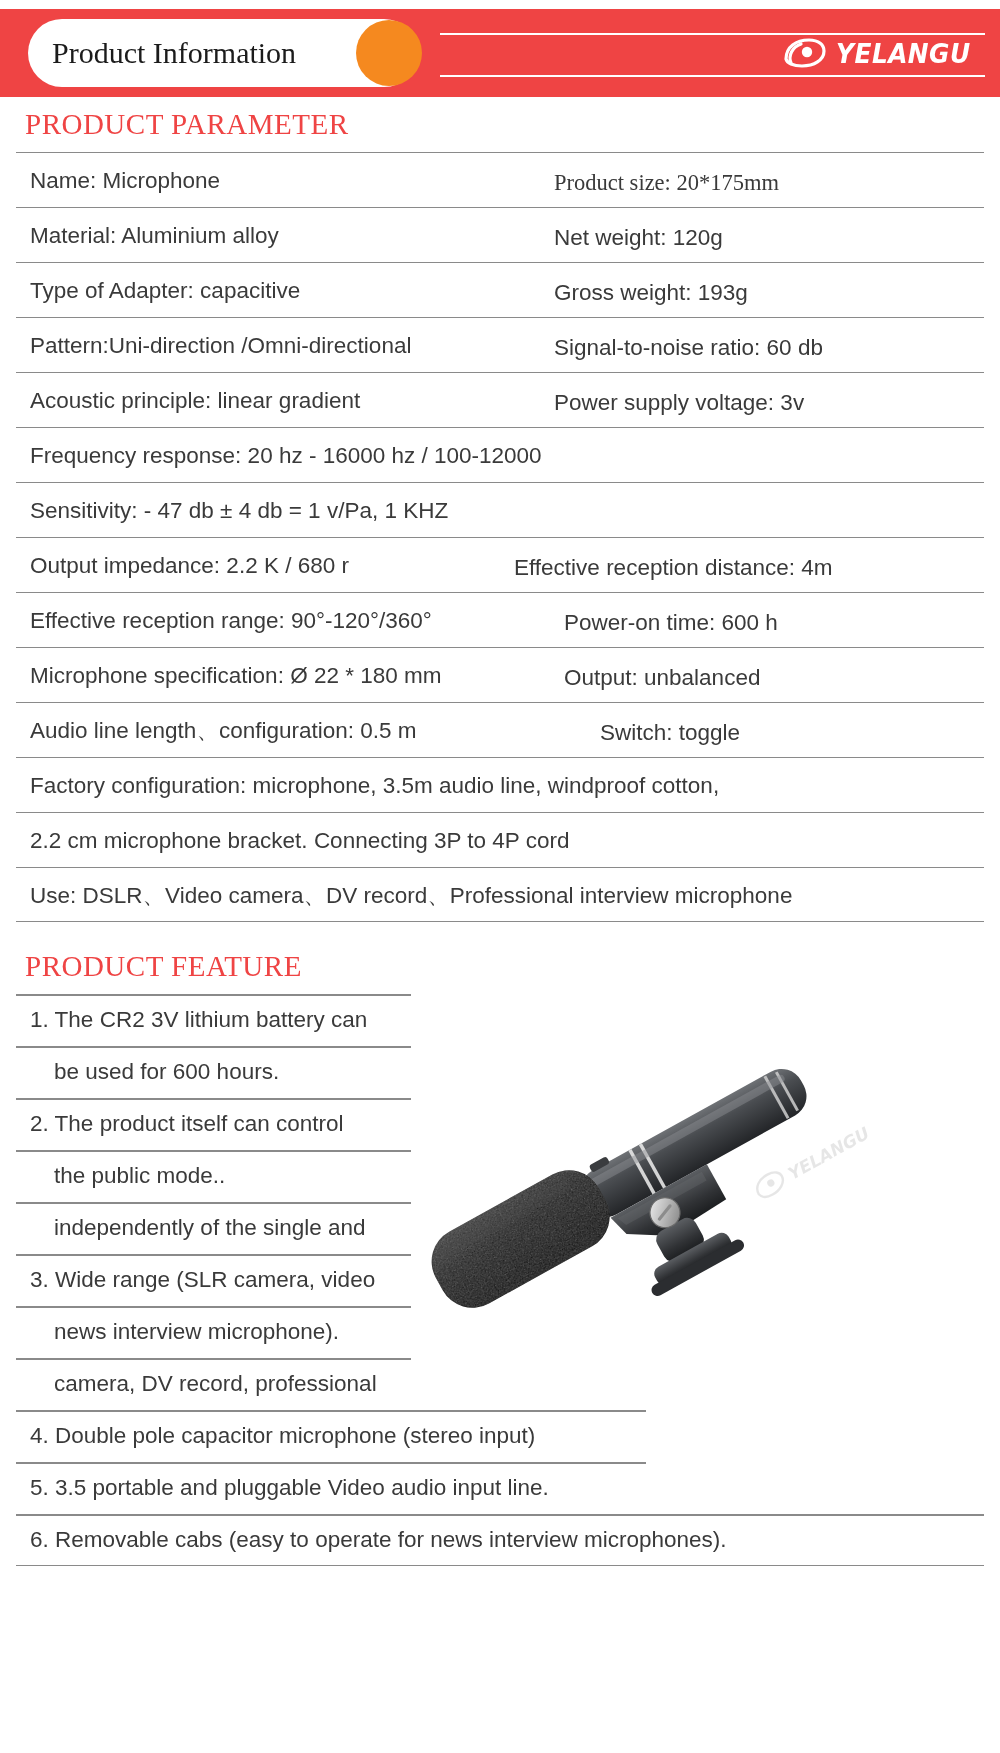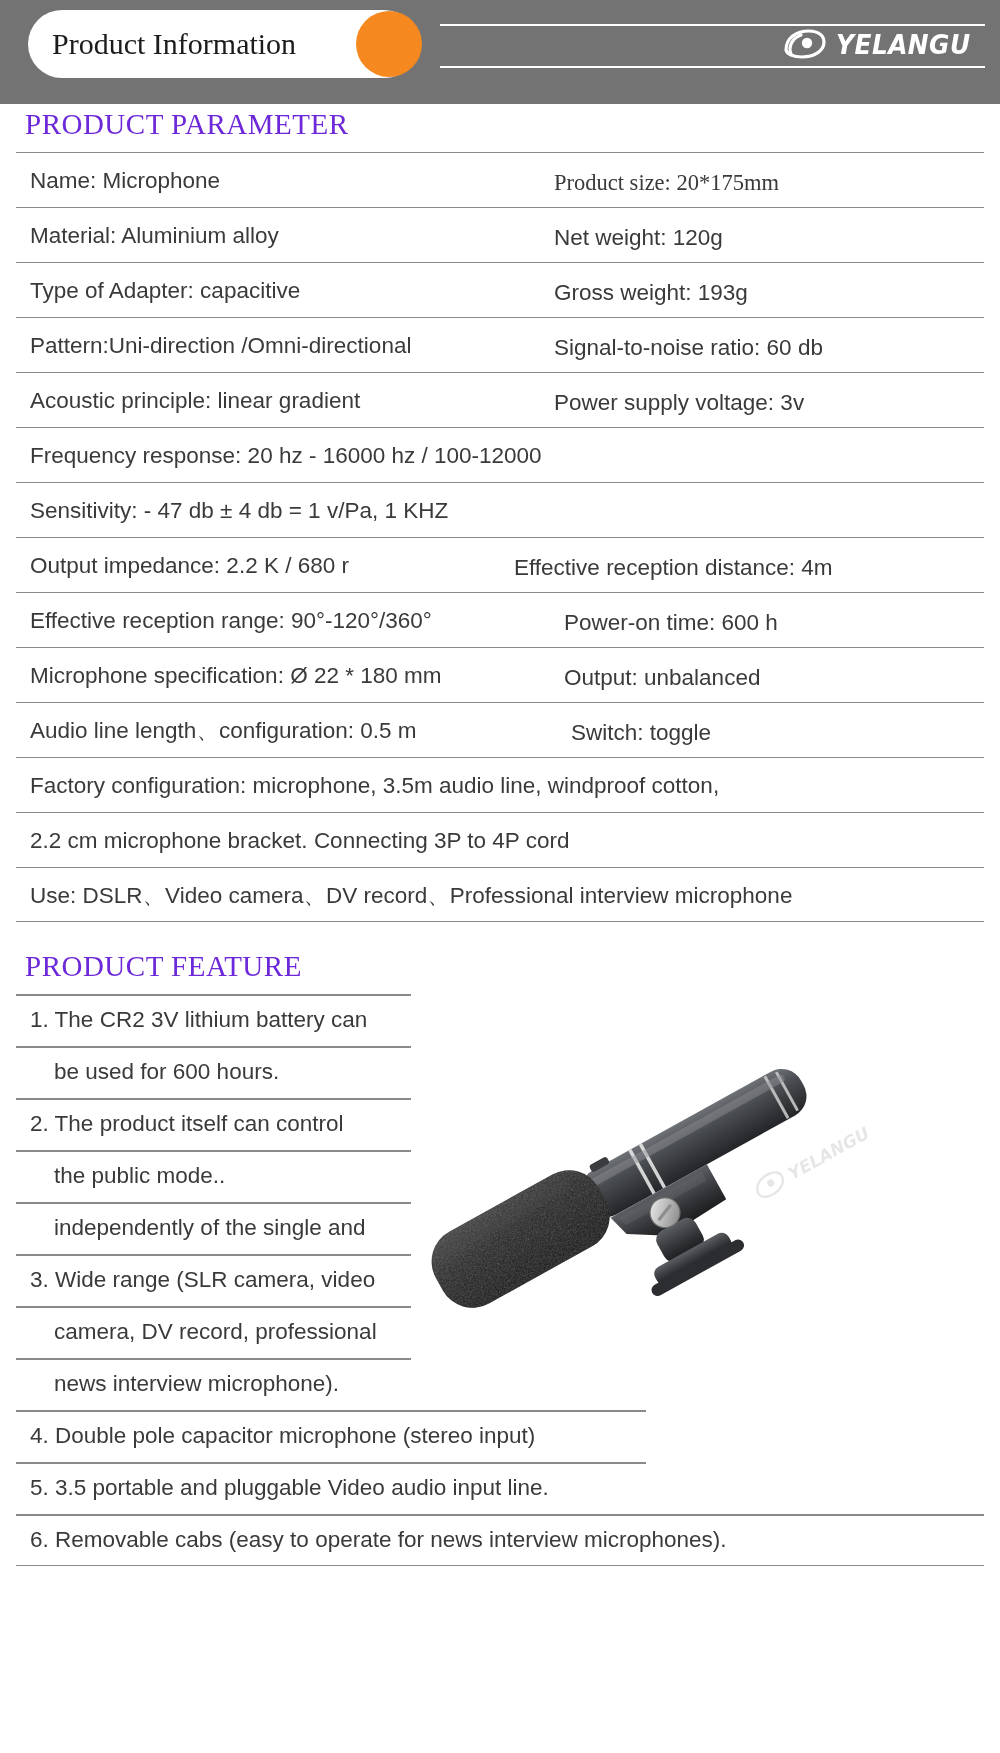--- a/index.html
+++ b/index.html
@@ -13,23 +13,24 @@
     position: relative;
     font-family: "Liberation Sans", sans-serif;
     color: #3a3a3a;
     overflow: hidden;
   }
 
   
   .header {
     position: relative;
     width: 1000px;
-    height: 104px;
-    background: #737373;
+    height: 88px;
+    background: #ef4444;
     box-sizing: border-box;
+    margin-top: 9px;
   }
   .title-pill {
     position: absolute;
     left: 28px;
     top: 10px;
     width: 390px;
     height: 68px;
     background: #ffffff;
     border-radius: 34px;
     z-index: 2;
@@ -88,21 +89,21 @@
     color: #ffffff;
     white-space: nowrap;
     transform: scaleX(0.92);
     transform-origin: left center;
   }
 
   
   .section-heading {
     font-family: "Liberation Serif", serif;
     font-size: 29px;
-    color: #6d28d9;
+    color: #ef4444;
     letter-spacing: 0.5px;
     white-space: nowrap;
   }
   #param-heading { position: absolute; left: 25px; top: 108px; }
   #feature-heading { position: absolute; left: 25px; top: 950px; }
 
   
   .param-table {
     position: absolute;
     left: 16px;
@@ -233,21 +234,21 @@
     <div class="prow">
       <div class="pcell-left">Effective reception range: 90°-120°/360°</div>
       <div class="pcell-right" style="left: 548px; text-align: center;">Power-on time: 600 h</div>
     </div>
     <div class="prow">
       <div class="pcell-left">Microphone specification: Ø 22 * 180 mm</div>
       <div class="pcell-right" style="left: 548px;">Output: unbalanced</div>
     </div>
     <div class="prow">
       <div class="pcell-left">Audio line length、configuration: 0.5 m</div>
-      <div class="pcell-right" style="left: 555px;">Switch: toggle</div>
+      <div class="pcell-right" style="left: 584px;">Switch: toggle</div>
     </div>
     <div class="prow">
       <div class="pcell-left">Factory configuration: microphone, 3.5m audio line, windproof cotton,</div>
     </div>
     <div class="prow">
       <div class="pcell-left">2.2 cm microphone bracket. Connecting 3P to 4P cord</div>
     </div>
     <div class="prow last">
       <div class="pcell-left">Use: DSLR、Video camera、DV record、Professional interview microphone</div>
     </div>
@@ -275,25 +276,25 @@
     <div class="frow">
       <div class="rule" style="width: 395px;"></div>
       <div class="ftext indent">independently of the single and</div>
     </div>
     <div class="frow">
       <div class="rule" style="width: 395px;"></div>
       <div class="ftext flush">3. Wide range (SLR camera, video</div>
     </div>
     <div class="frow">
       <div class="rule" style="width: 395px;"></div>
+      <div class="ftext indent">news interview microphone).</div>
+    </div>
+    <div class="frow">
+      <div class="rule" style="width: 395px;"></div>
       <div class="ftext indent">camera, DV record, professional</div>
-    </div>
-    <div class="frow">
-      <div class="rule" style="width: 395px;"></div>
-      <div class="ftext indent">news interview microphone).</div>
     </div>
     <div class="frow">
       <div class="rule" style="width: 630px;"></div>
       <div class="ftext flush">4. Double pole capacitor microphone (stereo input)</div>
     </div>
     <div class="frow">
       <div class="rule" style="width: 630px;"></div>
       <div class="ftext flush">5. 3.5 portable and pluggable Video audio input line.</div>
     </div>
     <div class="frow">

